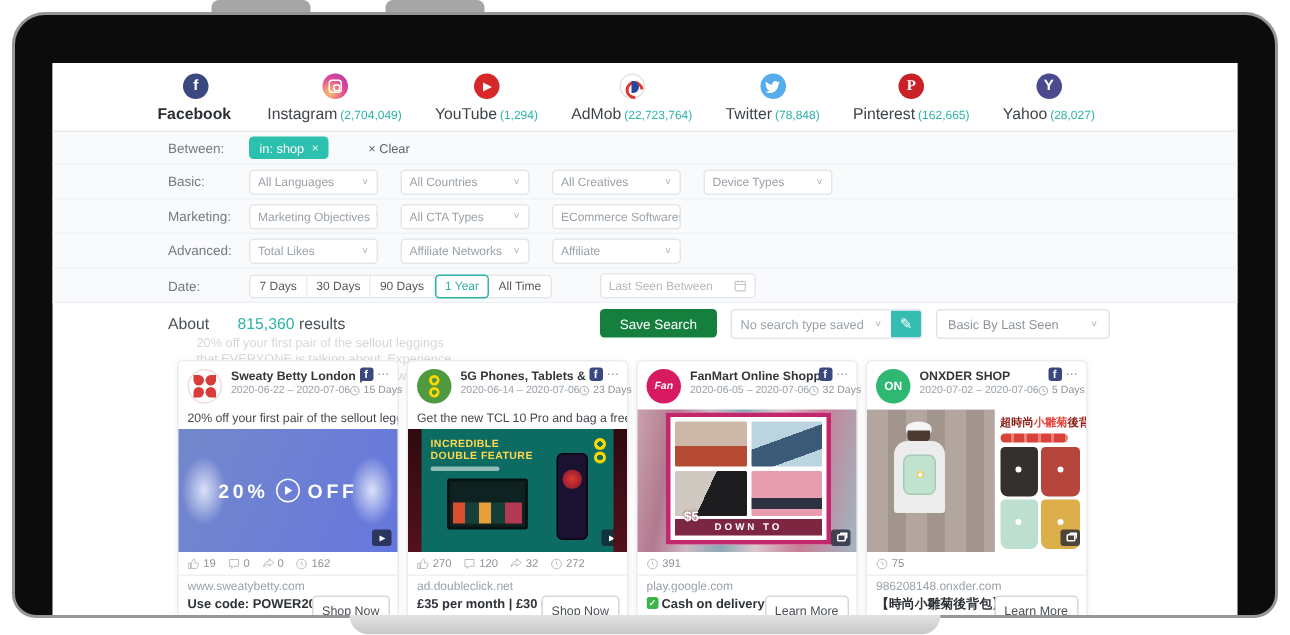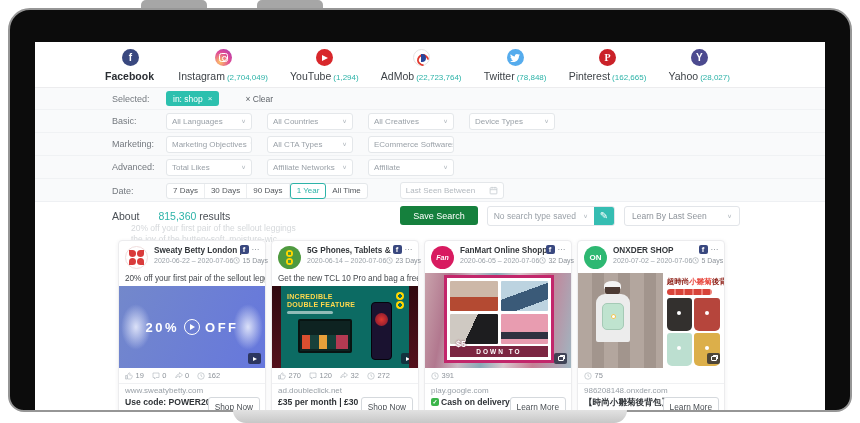--- a/index.html
+++ b/index.html
@@ -197,21 +197,21 @@
       </div>
       <div class="tab">
         <span class="bicon i-yh">Y</span>
         <span class="tlbl"><span>Yahoo</span><span class="tcount">(28,027)</span></span>
       </div>
     </div>
   </div>
 
   <div class="filterpanel">
     <div class="frow">
-      <span class="flabel">Selected:</span>
+      <span class="flabel">Between:</span>
       <span class="chip">
           <span>in: shop</span>
           <span class="x">×</span>
         </span>
       <span class="clear">× Clear</span>
     </div>
     <div class="frow">
       <span class="flabel">Basic:</span>
       <span class="dd">
           <span>All Languages</span>
@@ -287,28 +287,29 @@
       <span class="savedbox">
         <span class="savedtext">
             <span>No search type saved</span>
             <span class="chev">∨</span>
           </span>
         <span class="penbtn">
             <span>✎</span>
           </span>
       </span>
       <span class="sortbox">
-          <span>Learn By Last Seen</span>
+          <span>Basic By Last Seen</span>
           <span class="chev">∨</span>
         </span>
     </span>
   </div>
 
   <div class="ghost">
     <div>20% off your first pair of the sellout leggings</div>
+    <div>that EVERYONE is talking about. Experience</div>
     <div>the joy of the buttery-soft, moisture-wic...</div>
   </div>
 
   <div class="cards">
 
     <div class="card">
       <div class="chead">
         <span class="avatar av-sb">
             <i></i>
             <i></i>

